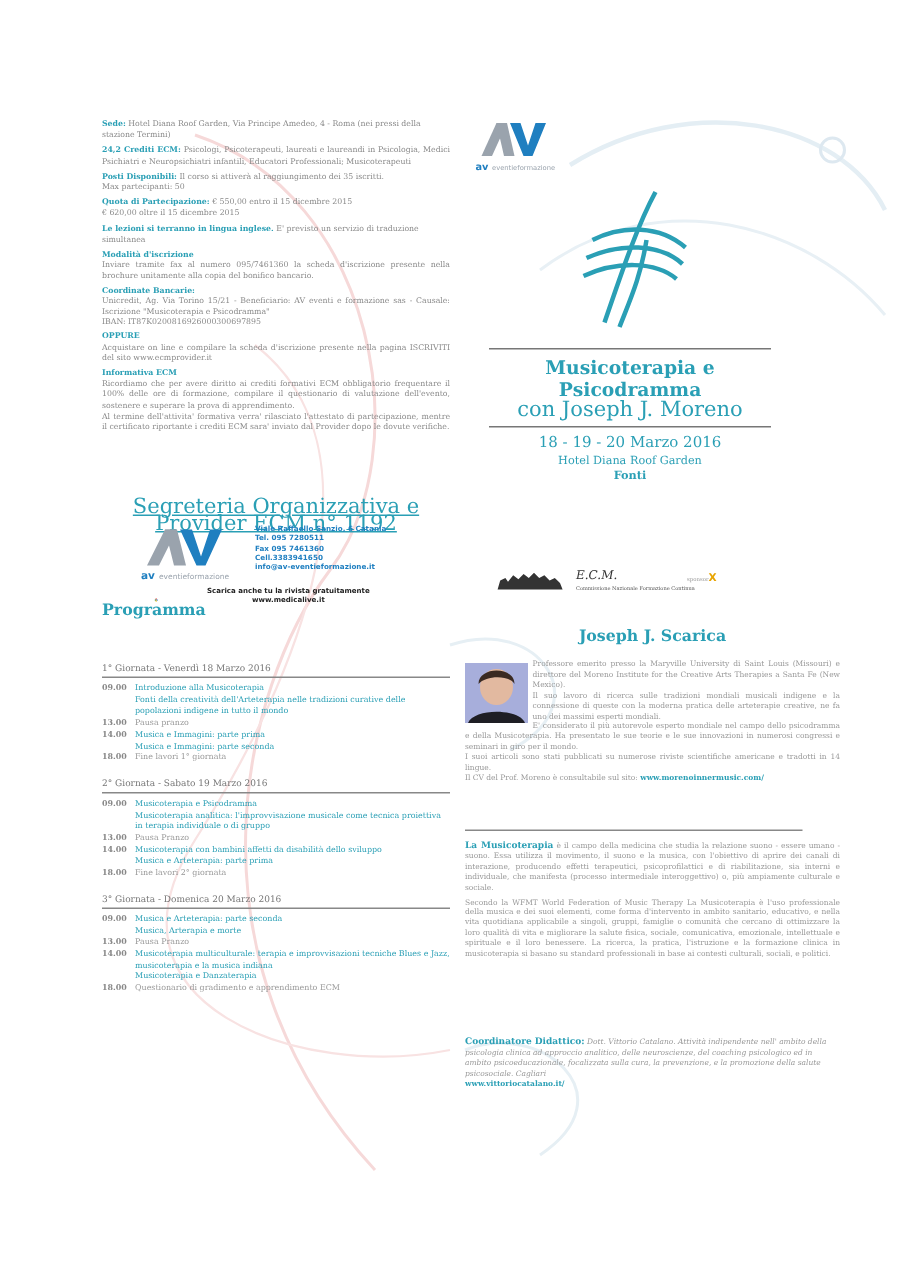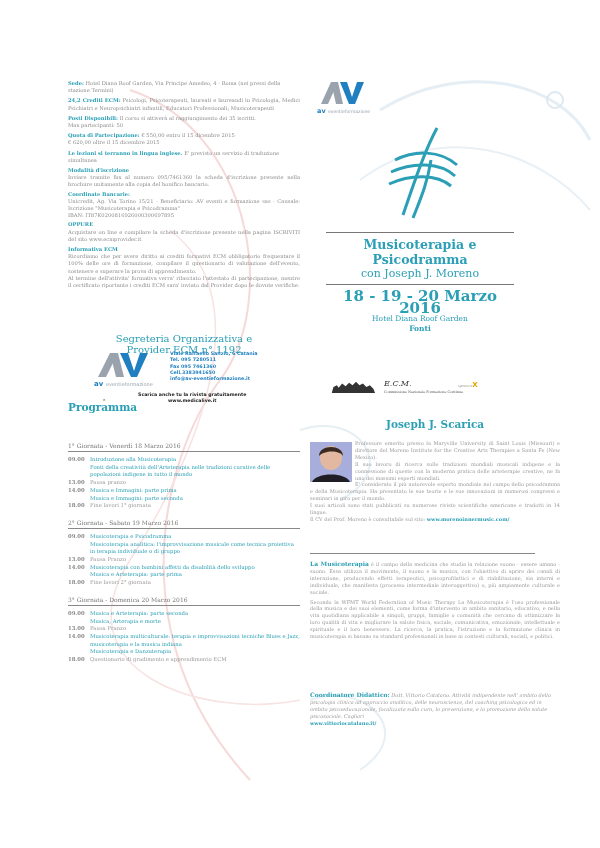--- a/index.html
+++ b/index.html
@@ -3,32 +3,32 @@
 <meta charset="utf-8">
 <style>
   html,body{margin:0;padding:0;}
   body{width:600px;height:848px;background:#ffffff;position:relative;overflow:hidden;font-family:"DejaVu Serif",serif;color:#8a8a8a;}
   .bg-swirl{position:absolute;pointer-events:none;}
   .col-left{position:absolute;left:68px;top:80px;width:232px;font-size:5.2px;line-height:7.2px;}
   .col-left p{margin:0 0 3px 0;}
   .lbl{color:#2a9fb5;font-weight:bold;}
   .sub{color:#2a9fb5;font-weight:bold;display:block;margin-top:2px;}
   .just{text-align:justify;}
-  .seg-title{position:absolute;left:68px;top:333px;width:232px;text-align:center;color:#2a9fb5;font-size:10px;line-height:11px;}
+  .seg-title{position:absolute;left:68px;top:333px;width:232px;text-align:center;color:#2a9fb5;font-size:14px;line-height:11px;text-decoration:underline;}
   .av-logo-small{position:absolute;left:92px;top:349px;width:90px;height:40px;}
   .contact{position:absolute;left:170px;top:351px;font-family:"DejaVu Sans",sans-serif;font-size:4.8px;line-height:6.3px;color:#1f7fc0;font-weight:bold;}
   .medica{position:absolute;left:102px;top:390px;width:170px;height:20px;}
   .medica-text{position:absolute;left:138px;top:392px;font-family:"DejaVu Sans",sans-serif;font-size:4.7px;line-height:6px;font-weight:bold;color:#222;text-align:center;}
   .av-logo-top{position:absolute;left:313px;top:80px;width:80px;height:36px;}
   .clef{position:absolute;left:385px;top:120px;width:80px;height:100px;}
   .main-title{position:absolute;left:320px;top:232px;width:200px;text-align:center;}
   .main-title .rule{height:1px;background:#777;margin:0 6px;}
   .main-title h1{margin:4px 0 0 0;color:#2a9fb5;font-size:12.5px;font-weight:bold;line-height:15px;}
-  .main-title .with{color:#2a9fb5;font-size:11px;line-height:13px;margin-bottom:4px;}
-  .main-title .dates{color:#2a9fb5;font-weight:bold;font-size:15px;line-height:12px;margin-top:5px;}
+  .main-title .with{color:#2a9fb5;font-size:14px;line-height:13px;margin-bottom:4px;}
+  .main-title .dates{color:#2a9fb5;font-weight:normal;font-size:10px;line-height:12px;margin-top:5px;}
   .main-title .hotel{color:#2a9fb5;font-size:7.5px;line-height:10px;text-align:center;}
   .main-title .city{color:#2a9fb5;font-weight:bold;font-size:7.5px;line-height:10px;}
   .ecm-block{position:absolute;left:330px;top:379px;width:210px;height:16px;}
   .ecm-title{position:absolute;left:384px;top:379px;font-style:italic;font-size:8px;color:#333;}
   .ecm-sub{position:absolute;left:384px;top:390px;font-size:3.4px;color:#555;}
   .sponsor{position:absolute;left:458px;top:381px;font-size:3.6px;color:#999;}
   .sponsor b{color:#e8a400;font-family:"DejaVu Sans",sans-serif;font-size:7px;}
   .prog-title{position:absolute;left:68px;top:401px;width:232px;color:#2a9fb5;font-weight:bold;font-size:10.5px;}
   .prog{position:absolute;left:68px;top:442px;width:232px;font-size:5.3px;line-height:7.7px;}
   .day-head{color:#777;font-size:6px;line-height:8px;border-bottom:1px solid #888;padding-bottom:1px;margin-bottom:4px;}

